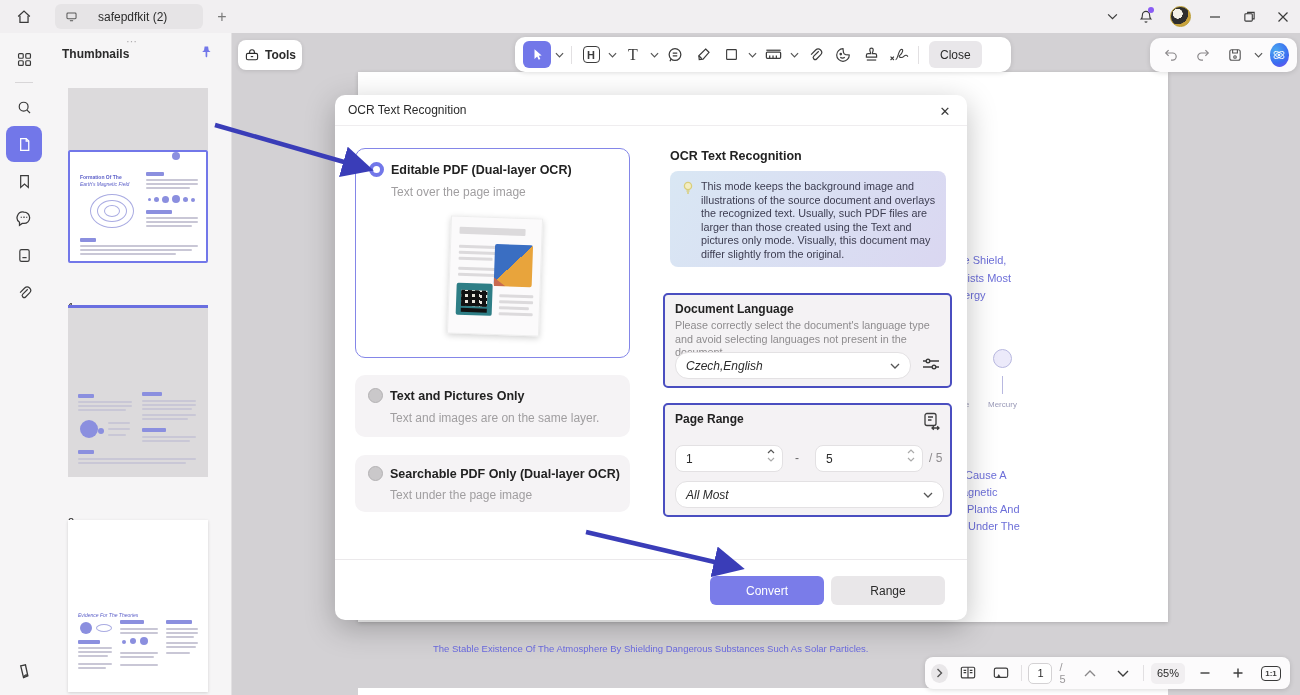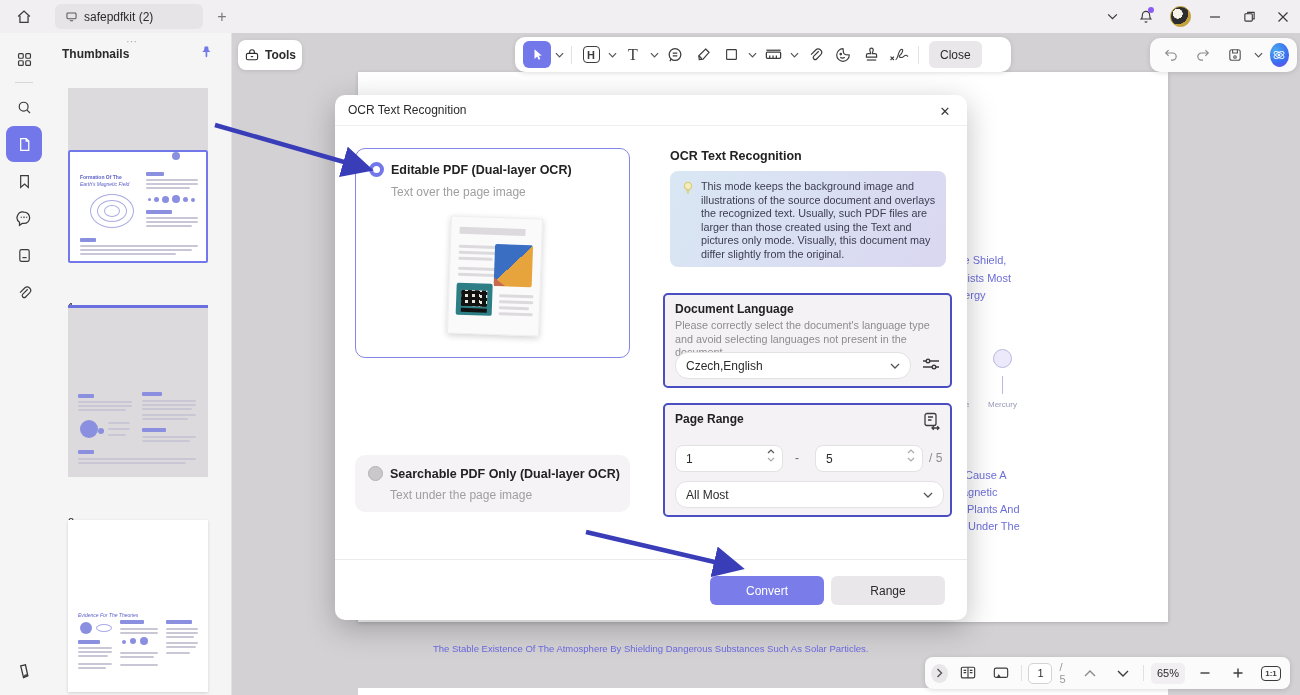--- a/index.html
+++ b/index.html
@@ -6,21 +6,21 @@
   html,body { width:1300px; height:695px; }
   .screen {
     position:relative; width:1300px; height:695px; overflow:hidden;
     background:#f1eff1; font-family:"Liberation Sans", sans-serif; color:#2b2b2b;
   }
   svg { display:block; }
 
   
   .titlebar { position:absolute; left:0; top:0; width:1300px; height:33px; background:#f1eff1; }
   .home-btn { position:absolute; left:10px; top:4px; width:28px; height:26px; display:flex; align-items:center; justify-content:center; border-radius:6px; }
-  .doc-tab { position:absolute; left:55px; top:4px; width:148px; height:25px; background:#e6e4e6; border-radius:6px; display:flex; align-items:center; gap:6px; padding:0 10px; }
+  .doc-tab { position:absolute; left:55px; top:4px; width:148px; height:25px; background:#e6e4e6; border-radius:6px; display:flex; align-items:center; gap:20px; padding:0 10px; }
   .doc-tab .tab-title { font-size:12px; color:#2b2b2b; white-space:nowrap; }
   .tab-plus { position:absolute; left:210px; top:4px; width:24px; height:25px; display:flex; align-items:center; justify-content:center; font-size:16px; color:#7a7a7a; }
   .win-ctrls { position:absolute; right:0; top:0; height:33px; display:flex; align-items:center; }
   .win-btn { width:34px; height:33px; display:flex; align-items:center; justify-content:center; color:#3a3a3a; }
   .bell-wrap { position:relative; }
   .bell-dot { position:absolute; right:9px; top:7px; width:6px; height:6px; border-radius:50%; background:#8a5cf5; }
   .avatar { width:21px; height:21px; border-radius:50%; background:radial-gradient(circle at 35% 35%, #f5f2e8 0 28%, #2e2e2e 29% 60%, #c8a23c 61%); border:1px solid #b99a2e; margin:0 7px; }
 
   
   .rail { position:absolute; left:0; top:33px; width:48px; height:662px; background:#f6f5f6; display:flex; flex-direction:column; align-items:center; padding-top:8px; }
@@ -100,21 +100,21 @@
   .panel-heading { position:absolute; left:335px; top:54px; font-size:12.5px; font-weight:bold; color:#222; }
   .info-box { position:absolute; left:335px; top:76px; width:276px; height:96px; border-radius:8px; background:linear-gradient(120deg,#d9e7f4, #dad7f1); }
   .info-bulb { position:absolute; left:12px; top:10px; }
   .info-text { position:absolute; left:31px; top:9px; width:238px; font-size:10.8px; line-height:13.6px; color:#3c3c50; }
 
   .sec-box { position:absolute; left:328px; width:289px; border:2px solid #4a4ec0; border-radius:5px; background:#f4f2f4; }
   .lang-box { top:198px; height:95px; }
   .range-box { top:308px; height:114px; }
   .sec-label { position:absolute; left:10px; top:7px; font-size:12px; font-weight:bold; color:#222; }
   .sec-desc { position:absolute; left:10px; top:24px; width:262px; font-size:10.8px; line-height:13.5px; color:#8e8c8e; }
-  .select { position:absolute; background:#fff; border:1px solid #e3e1e3; border-radius:13px; display:flex; align-items:center; font-size:12px; color:#2b2b2b; padding:0 10px; justify-content:space-between; }
+  .select { position:absolute; background:#fff; border:1px solid #e3e1e3; border-radius:13px; display:flex; align-items:center; font-size:12px; color:#2b2b2b; padding:0 10px; justify-content:space-between;font-style:italic; }
   .lang-select { left:10px; top:57px; width:236px; height:27px; }
   .pages-select { left:10px; top:76px; width:269px; height:27px; border-radius:12px; }
   .filter-btn { position:absolute; right:8px; top:59px; }
   .range-icon { position:absolute; right:9px; top:6px; }
   .spin { position:absolute; top:40px; height:27px; width:108px; background:#fff; border:1px solid #e3e1e3; border-radius:8px; }
   .spin input { position:absolute; left:10px; top:0; width:70px; height:100%; border:0; outline:0; font-size:12px; font-family:"Liberation Sans",sans-serif; color:#2b2b2b; background:transparent; }
   .spin .steps { position:absolute; right:7px; top:3px; display:flex; flex-direction:column; gap:3px; }
   .spin1 { left:10px; }
   .spin2 { left:150px; }
   .range-dash { position:absolute; left:130px; top:46px; font-size:12px; color:#666; }
@@ -575,20 +575,25 @@
           <div class="il-grid"></div>
             <div class="il-base"></div>
         </div>
         <div class="il-line" style="left:50px; top:76px; width:34px; height:3px;"></div>
         <div class="il-line" style="left:50px; top:82px; width:34px; height:3px;"></div>
         <div class="il-line" style="left:50px; top:88px; width:30px; height:3px;"></div>
         <div class="il-line" style="left:50px; top:94px; width:34px; height:3px;"></div>
       </div>
     </div>
 
+    <div class="opt-card opt2">
+      <div class="radio off"></div>
+      <div class="opt-title">Text and Pictures Only</div>
+      <div class="opt-sub">Text and images are on the same layer.</div>
+    </div>
 
     <div class="opt-card opt3">
       <div class="radio off" style="top:11px;"></div>
       <div class="opt-title" style="top:12px;">Searchable PDF Only (Dual-layer OCR)</div>
       <div class="opt-sub" style="top:33px;">Text under the page image</div>
     </div>
 
     <div class="panel-heading">OCR Text Recognition</div>
     <div class="info-box">
       <span class="info-bulb">

